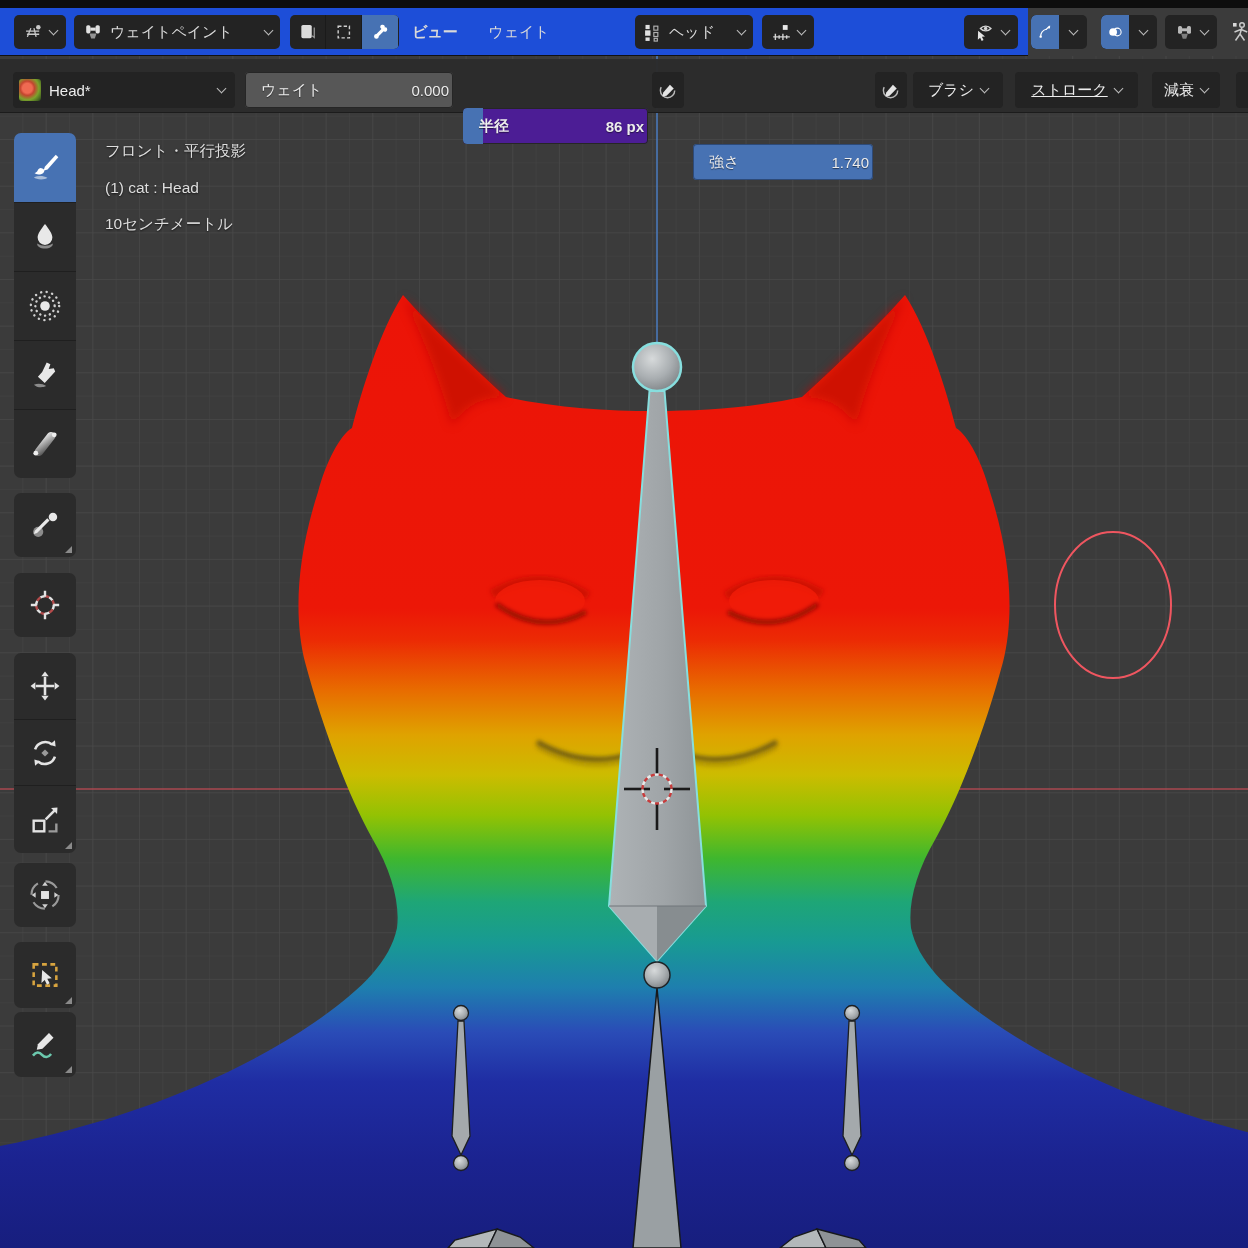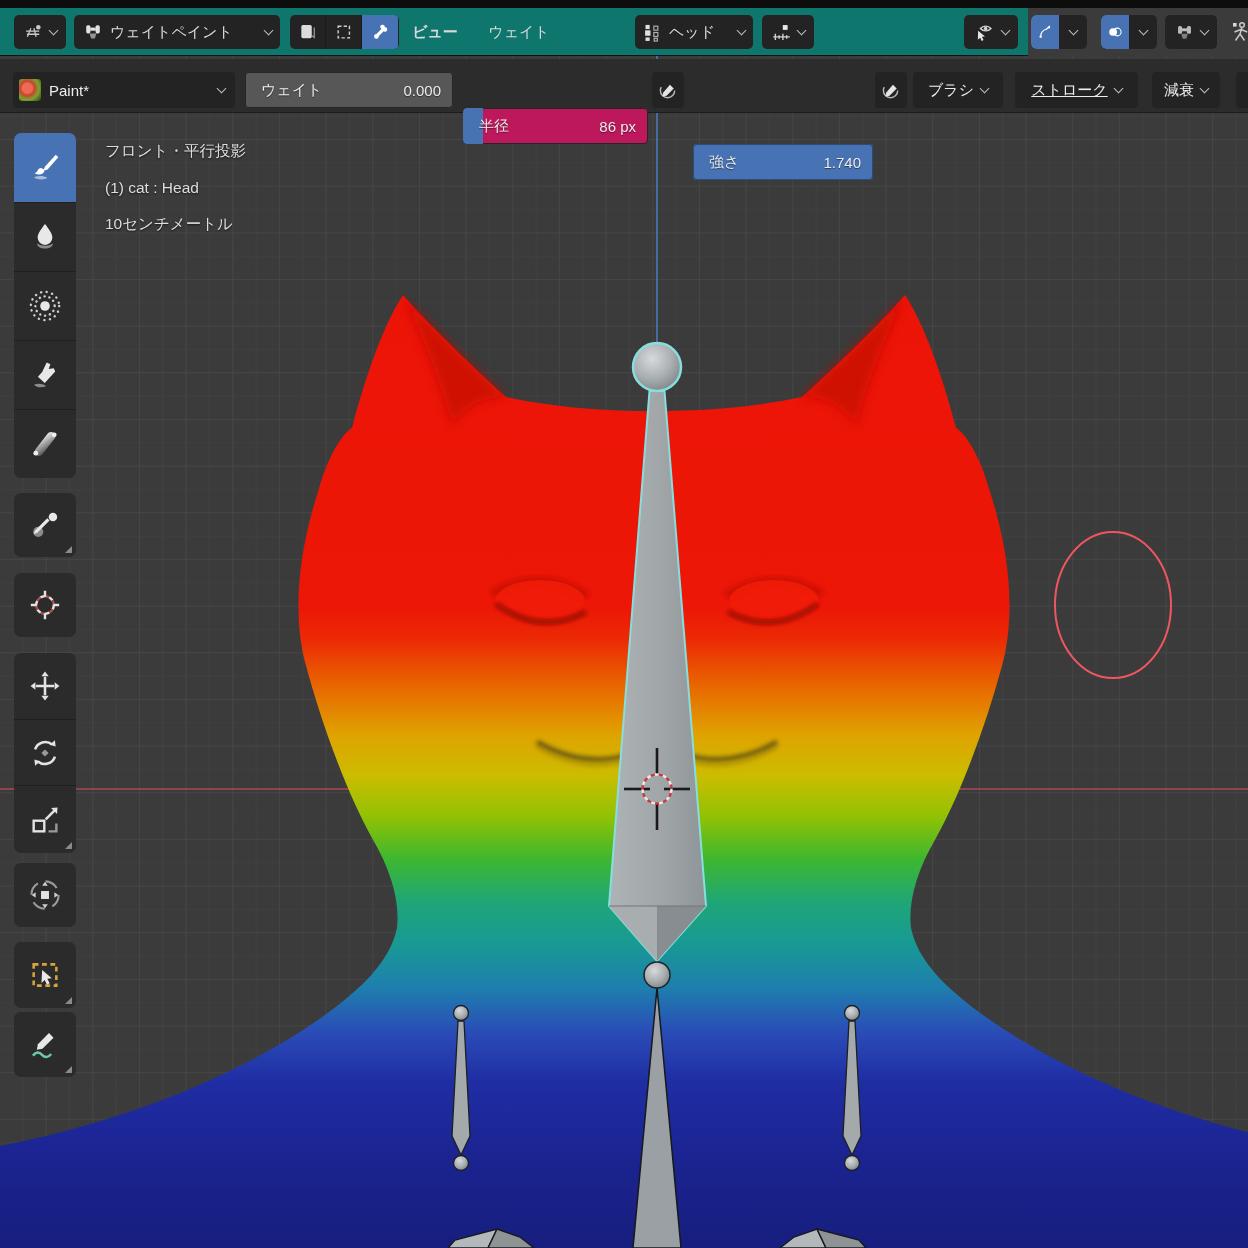--- a/index.html
+++ b/index.html
@@ -9,21 +9,21 @@
 
   
   #scene{position:absolute;left:0;top:0;z-index:1;}
 
   
   #vp-text{position:absolute;left:105px;top:133px;z-index:3;color:#dedede;
            font-size:15.5px;line-height:36.5px;text-shadow:0 1px 2px rgba(0,0,0,.65);}
 
   
   #topstrip{position:absolute;left:0;top:0;width:1248px;height:8px;background:#0d0d0d;z-index:6;}
-  #header{position:absolute;left:0;top:8px;width:1028px;height:48px;background:#0f766e;
+  #header{position:absolute;left:0;top:8px;width:1028px;height:48px;background:#1d4ed8;
           border-bottom:1px solid #111;z-index:6;}
   .hbtn{position:absolute;top:7px;height:34px;background:#232323;border-radius:5px;
         display:flex;align-items:center;justify-content:center;gap:6px;color:#dcdcdc;
         font-size:15px;padding:0 8px;}
   .hmenu{position:absolute;top:7px;height:34px;display:flex;align-items:center;justify-content:center;
          color:#d9d9d9;font-size:15px;}
   .chev{width:7px;height:7px;border-right:1.7px solid #bdbdbd;border-bottom:1.7px solid #bdbdbd;
         transform:rotate(45deg);margin-top:-4px;flex:0 0 auto;}
   .seggroup{position:absolute;top:7px;height:34px;background:#232323;border-radius:5px;
             display:flex;overflow:hidden;}
@@ -35,22 +35,22 @@
   .split .half{height:34px;display:flex;align-items:center;justify-content:center;padding:0 6px;}
 
   
   #toolsettings{position:absolute;left:0;top:59px;width:1248px;height:54px;
                 background:rgba(43,43,43,.97);border-bottom:1px solid #1c1c1c;z-index:6;}
   .ts{position:absolute;top:13px;height:36px;border-radius:4px;display:flex;align-items:center;
       font-size:15px;color:#ededed;}
   .dark{background:#232323;}
   .slider{background:#575757;box-shadow:inset 0 0 0 1px #262626;position:relative;overflow:hidden;}
   .slider .lab{margin-left:16px;z-index:2;text-shadow:0 1px 1px rgba(0,0,0,.5);}
-  .slider .val{position:absolute;right:12px;z-index:2;text-shadow:0 1px 1px rgba(0,0,0,.5);}
-  .slider-darkbg{background:#be185d;}
+  .slider .val{position:absolute;right:4px;z-index:2;text-shadow:0 1px 1px rgba(0,0,0,.5);}
+  .slider-darkbg{background:#4c1d95;font-weight:bold;}
   .fillblue{position:absolute;left:0;top:0;bottom:0;background:#4772b3;z-index:1;}
   .popover{background:#232323;justify-content:center;gap:7px;padding:0 10px;}
   .pressure{background:#232323;justify-content:center;width:32px;}
   .thumb{width:22px;height:22px;border-radius:3px;margin:0 8px 0 6px;flex:0 0 auto;
          background:radial-gradient(circle at 38% 42%,#ef6a52 0 26%,#c4452f 38%,#7da32c 62%,#24401b 100%);}
 
   
   .tool{position:absolute;left:14px;width:62px;background:#2b2b2b;display:flex;
         align-items:center;justify-content:center;z-index:5;}
   .tool.sep{border-top:1px solid #1f1f1f;}
@@ -328,21 +328,21 @@
         <circle cx="14" cy="5" r="2.3" fill="none" stroke="#c9c9c9" stroke-width="1.5"></circle>
         <path d="M14 7.5L12 14M12 14l-4.5 6.5M12 14l4.5 6.5M12.8 9.5L6.5 12M13.2 9.5l6 2.5" stroke="#c9c9c9" stroke-width="1.5" fill="none"></path>
       </svg>
     </div>
   </div>
 
   <div id="toolsettings">
 
     <div class="ts dark" style="left:13px;width:222px;padding-right:10px;">
       <span class="thumb"></span>
-      <span style="flex:1;">Paint*</span>
+      <span style="flex:1;">Head*</span>
       <span class="chev"></span>
     </div>
 
     <div class="ts slider" style="left:245px;width:208px;">
       <span class="lab">ウェイト</span>
       <span class="val">0.000</span>
     </div>
 
     <div class="ts slider slider-darkbg" style="left:463px;width:185px;">
       <span class="fillblue" style="width:20px;border-radius:4px 0 0 4px;"></span>

